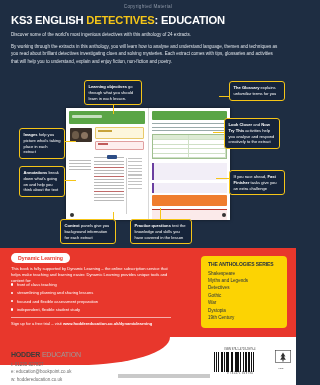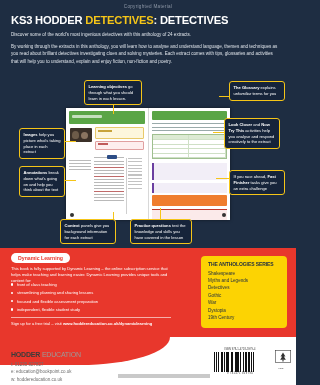--- a/index.html
+++ b/index.html
@@ -174,21 +174,21 @@
   .fsc .lbl { font-size:2.4px; color:#333; }
 </style>
 </head>
 <body>
 
 <div class="cover">
 
   <div class="copyright">Copyrighted Material</div>
 
   <div class="title">
-    <span>KS3 HODDER </span><span class="hl">DETECTIVES</span><span>: DETECTIVES</span>
+    <span>KS3 ENGLISH </span><span class="hl">DETECTIVES</span><span>: EDUCATION</span>
   </div>
 
   <div class="lede">Discover some of the world's most ingenious detectives with this anthology of 24 extracts.</div>
   <div class="para">By working through the extracts in this anthology, you will learn how to analyse and understand language, themes and techniques as you read about brilliant detectives investigating clues and solving mysteries. Each extract comes with tips, glossaries and activities that will help you to understand, explain and enjoy fiction, non-fiction and poetry.</div>
 
   <div class="spread">
     <div class="pg left">
       <div class="gbar"></div>
       <div class="photo"></div>
       <div class="objbox">

